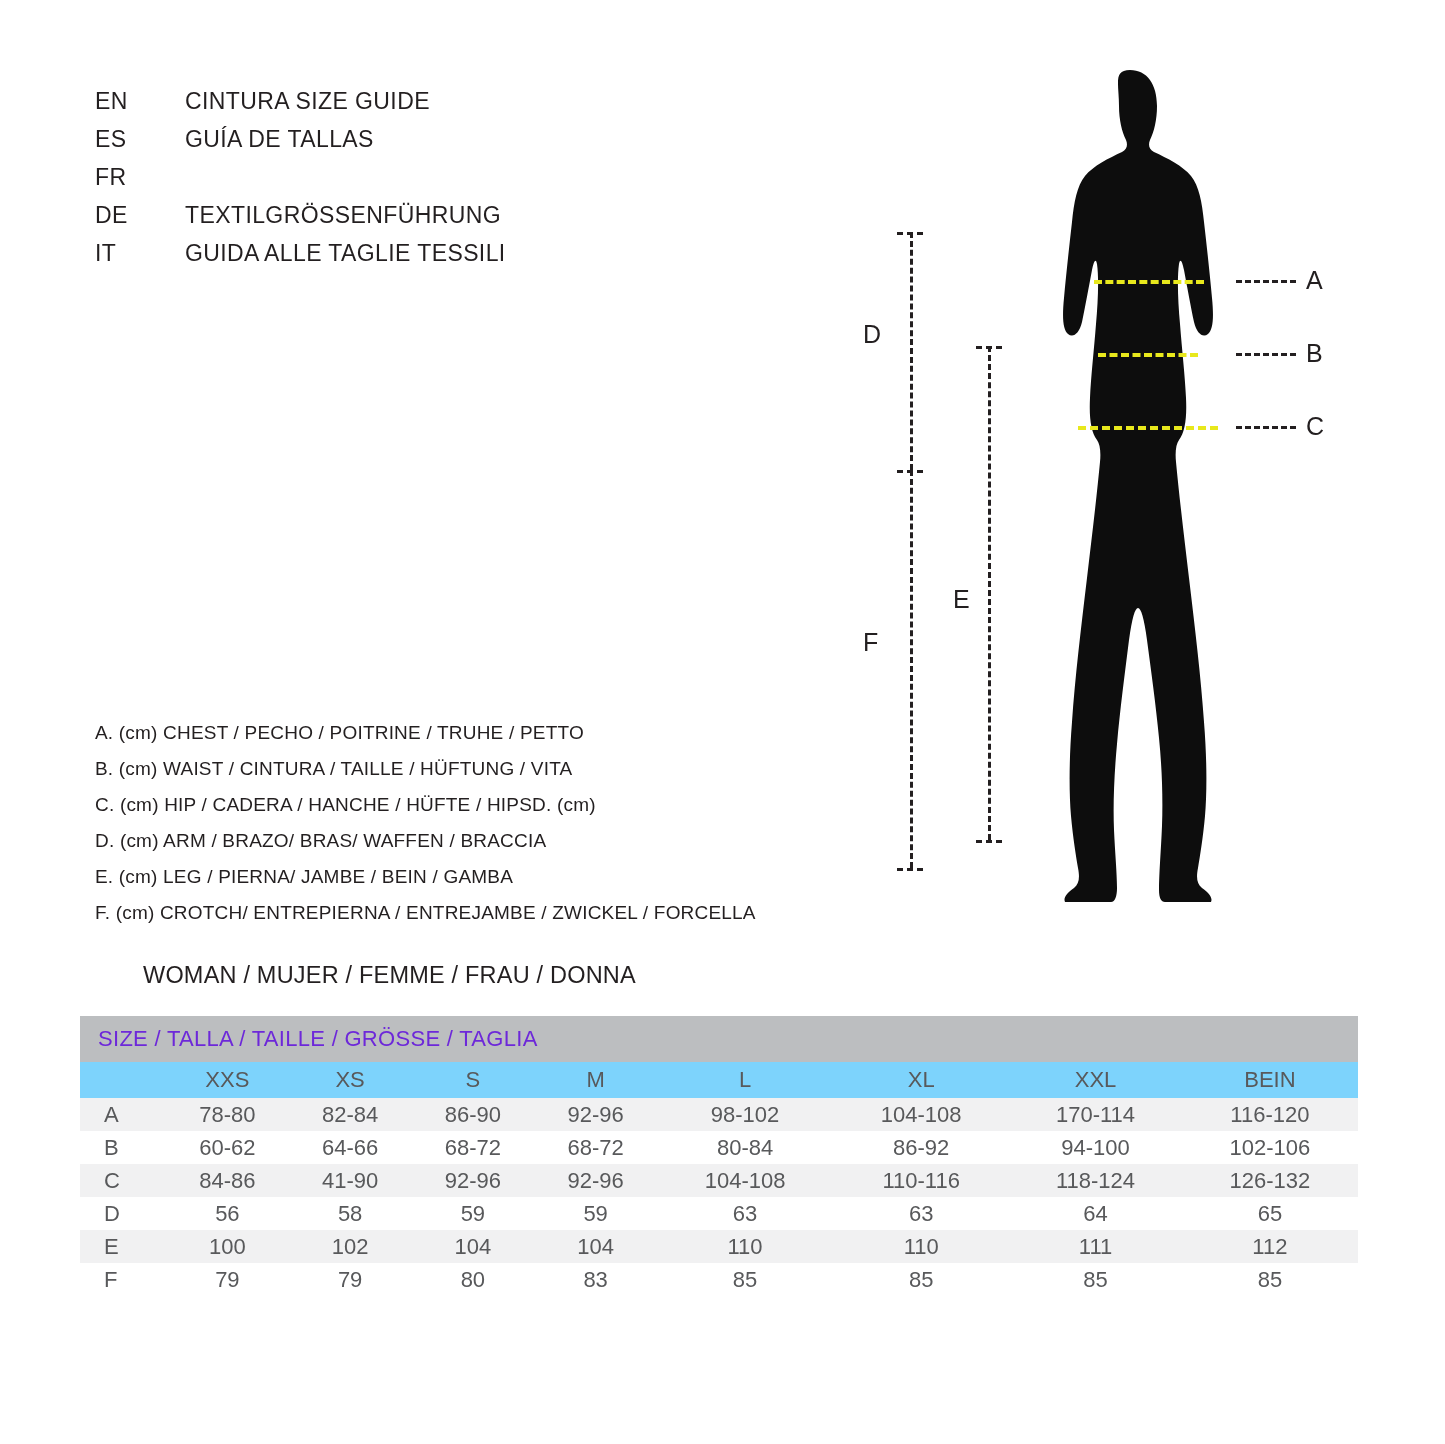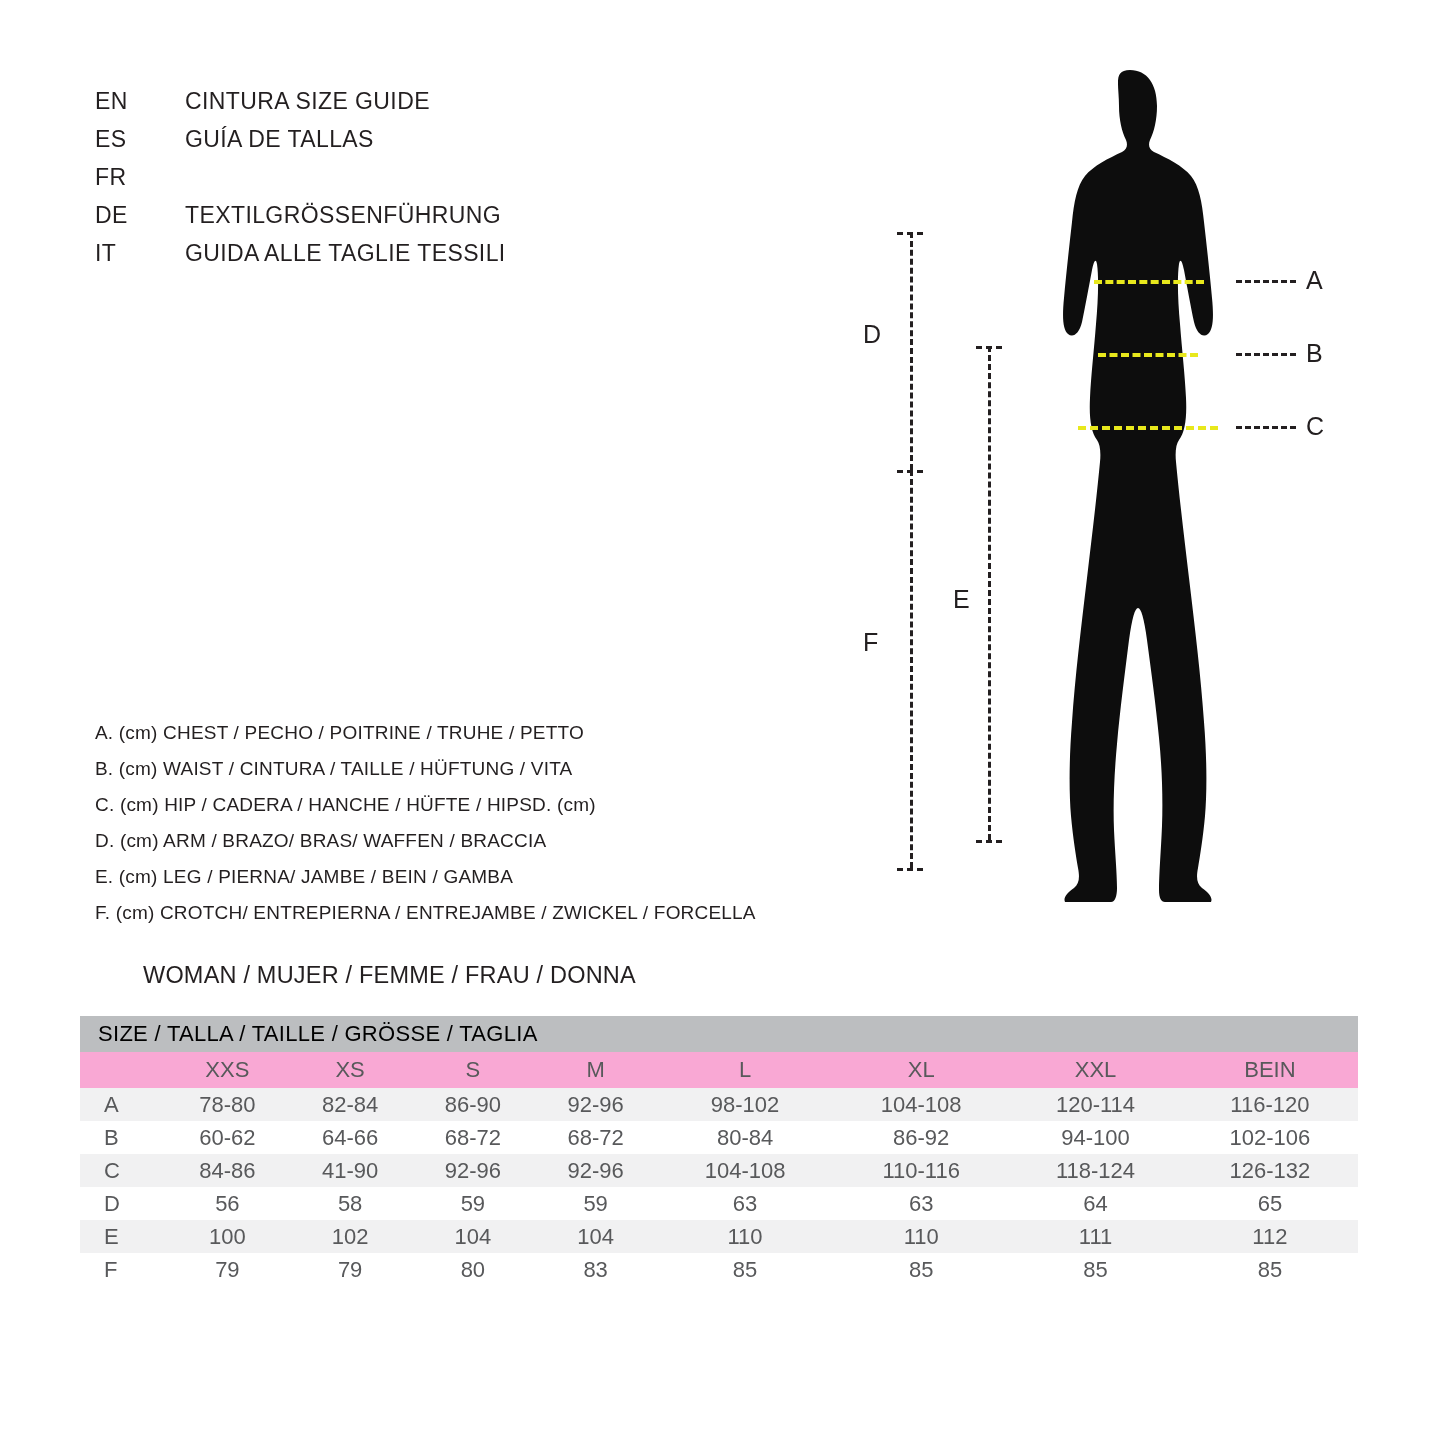--- a/index.html
+++ b/index.html
@@ -63,28 +63,28 @@
     font-size: 22px;
   }
   .table td, .table th {
     padding: 0;
     font-weight: normal;
     color: #58595b;
     height: 30px;
   }
   .size-head td {
     background: #bcbec0;
-    color: #000000;
-    height: 36px;
+    color: #6d28d9;
+    height: 46px;
     font-size: 22px;
     text-align: left;
     padding-left: 18px;
     letter-spacing: 0.3px;
   }
-  .col-head td { height: 36px; text-align: center; background: #f9a8d4; }
+  .col-head td { height: 36px; text-align: center; background: #7dd3fc; }
   .col-head td.rowlab { text-align: left; padding-left: 24px; }
   .row-shade td { background: #f1f1f2; }
   .row-plain td { background: #ffffff; }
   .table td.rowlab {
     text-align: left;
     padding-left: 24px;
     width: 86px;
   }
   .table td.val { text-align: center; }
   .table tbody tr { height: 33px; }
@@ -270,21 +270,21 @@
     </tr>
 
     <tr class="row-shade">
       <td class="rowlab">A</td>
       <td class="val">78-80</td>
       <td class="val">82-84</td>
       <td class="val">86-90</td>
       <td class="val">92-96</td>
       <td class="val">98-102</td>
       <td class="val">104-108</td>
-      <td class="val">120-114</td>
+      <td class="val">170-114</td>
       <td class="val">116-120</td>
     </tr>
 
     <tr class="row-plain">
       <td class="rowlab">B</td>
       <td class="val">60-62</td>
       <td class="val">64-66</td>
       <td class="val">68-72</td>
       <td class="val">68-72</td>
       <td class="val">80-84</td>

